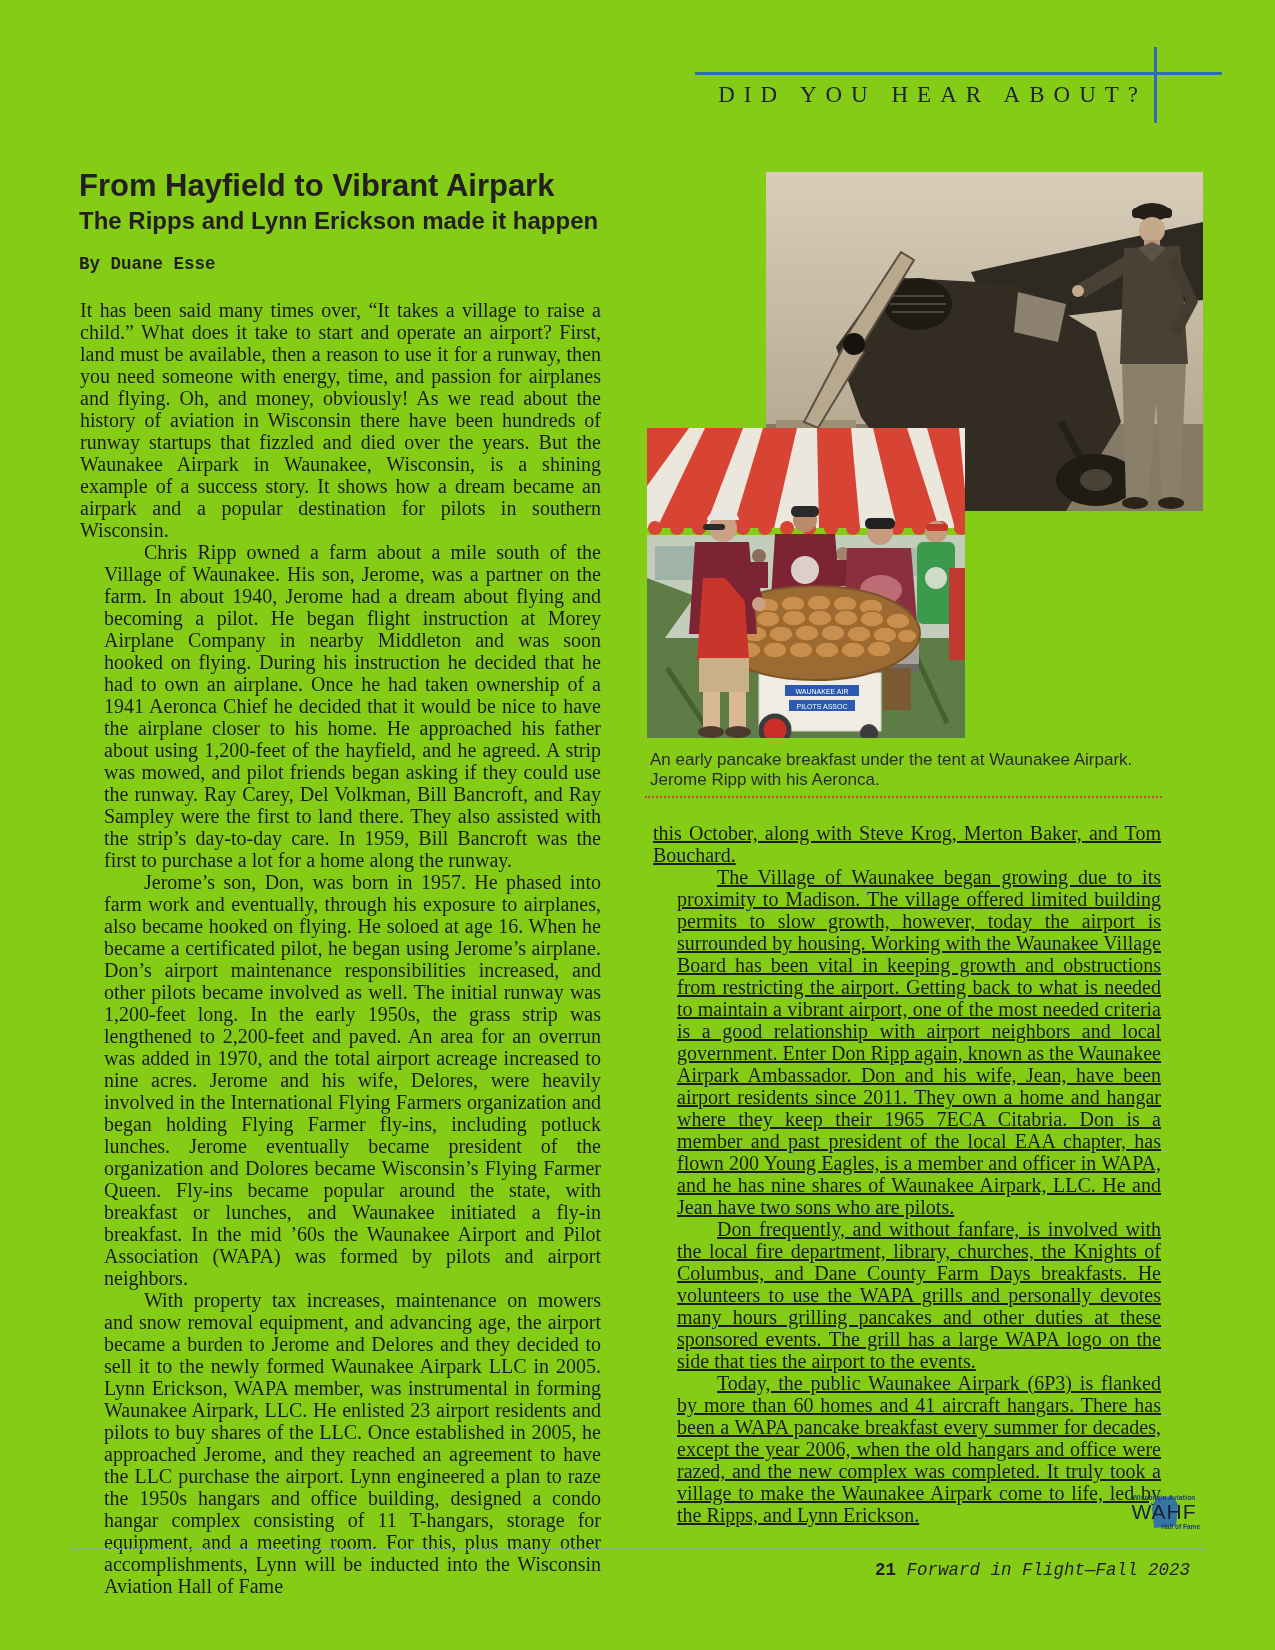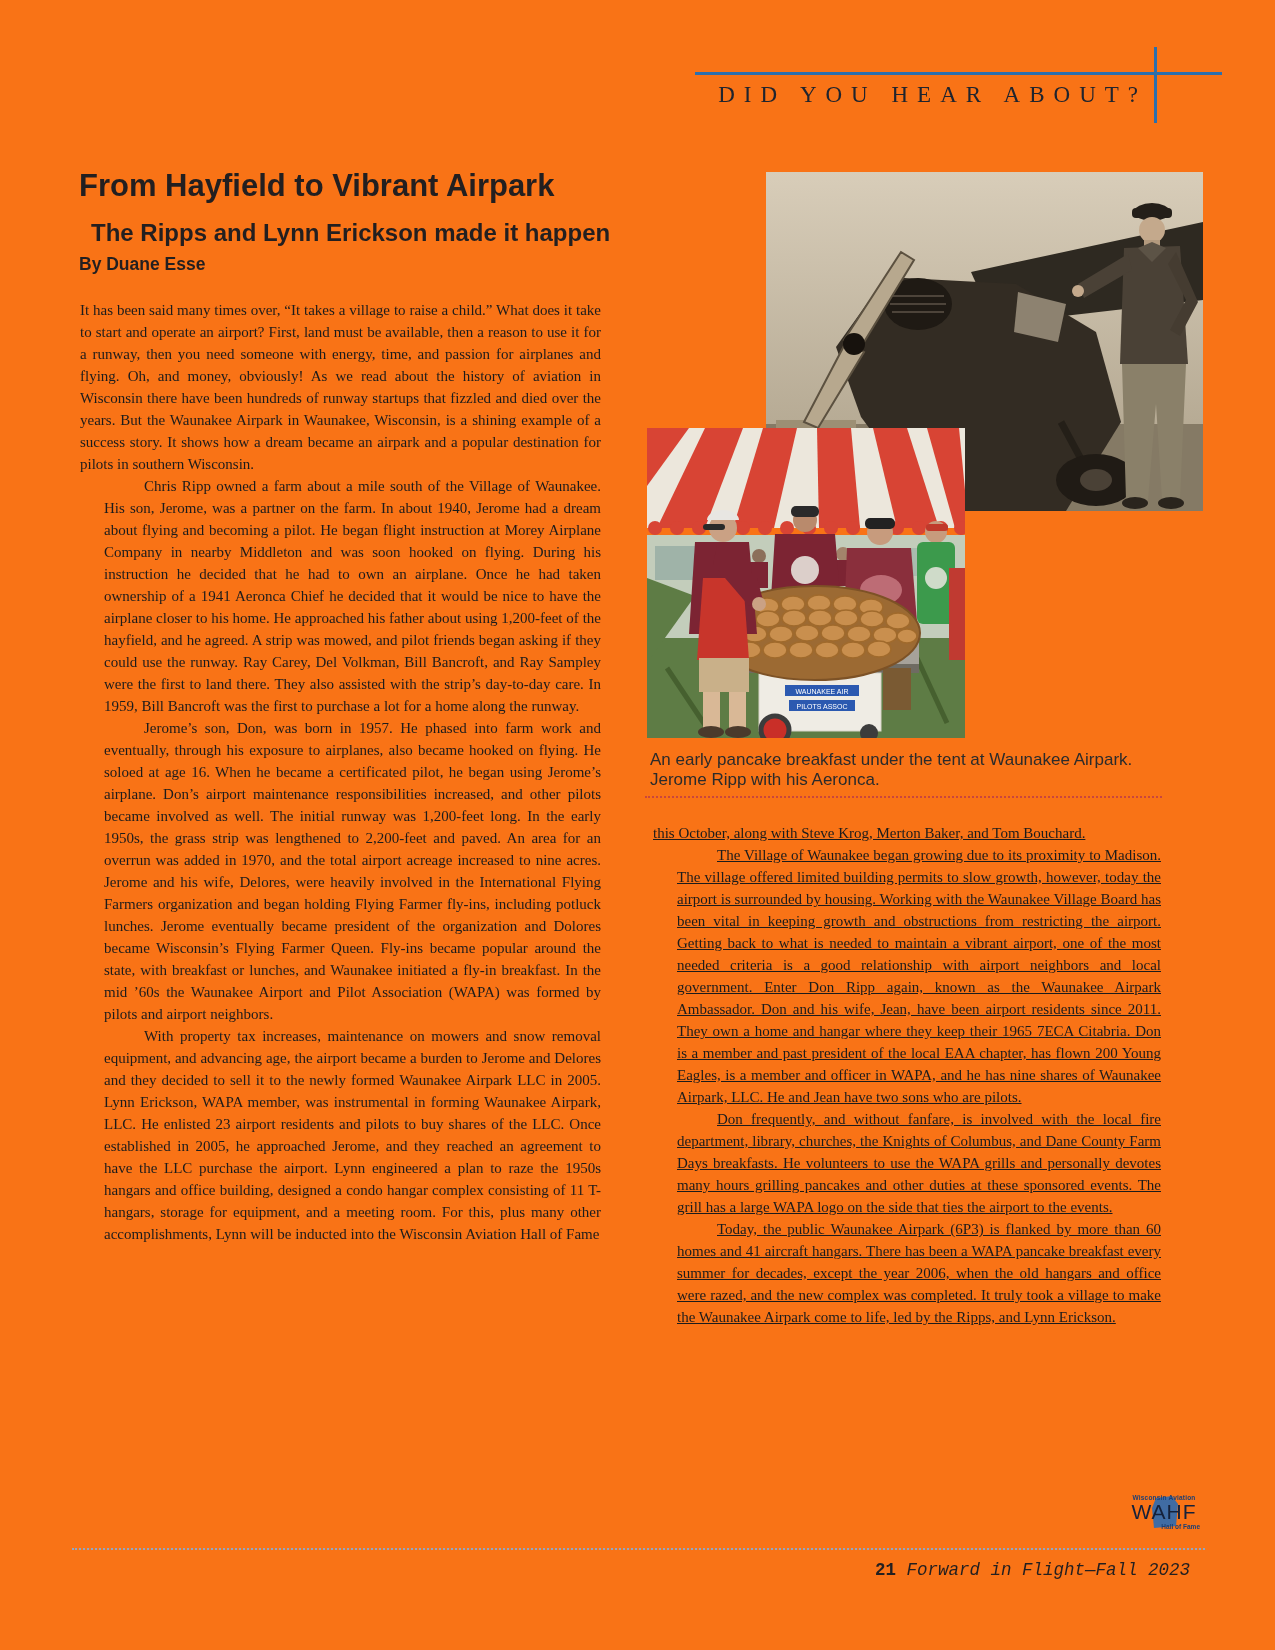--- a/index.html
+++ b/index.html
@@ -1,31 +1,31 @@
 <!DOCTYPE html>
 <html><head>
 <meta charset="utf-8">
 <style>
   html,body{margin:0;padding:0;background:#e8e8e8;}
-  .page{position:relative;width:1275px;height:1650px;margin:0 auto;background:#f97316;overflow:hidden;
+  .page{position:relative;width:1275px;height:1650px;margin:0 auto;background:#84cc16;overflow:hidden;
         font-family:"Liberation Serif",serif;color:#1c1c1c;}
   
   .kicker-rule{position:absolute;left:695px;top:72px;width:527px;height:3px;background:#2c6fad;}
   .kicker-vrule{position:absolute;left:1154px;top:47px;width:3px;height:76px;background:#2c6fad;}
   .kicker{position:absolute;right:128px;top:82px;font-family:"Liberation Serif",serif;
           font-size:23px;letter-spacing:9px;color:#20242e;white-space:nowrap;}
   
   .title{position:absolute;left:79px;top:168px;margin:0;font-family:"Liberation Sans",sans-serif;
          font-size:31px;font-weight:bold;color:#231f20;letter-spacing:0;}
-  .subtitle{position:absolute;left:79px;top:207px;margin:12px;font-family:"Liberation Sans",sans-serif;
+  .subtitle{position:absolute;left:79px;top:207px;margin:0;font-family:"Liberation Sans",sans-serif;
          font-size:24px;font-weight:bold;color:#231f20;}
-  .byline{position:absolute;left:79px;top:254px;font-family:Liberation Sans, sans-serif;
+  .byline{position:absolute;left:79px;top:254px;font-family:Liberation Mono, monospace;
          font-size:17.5px;font-weight:bold;color:#231f20;}
   
-  .col{position:absolute;font-size:15px;line-height:22px;text-align:justify;}
+  .col{position:absolute;font-size:20px;line-height:22px;text-align:justify;}
   .col p{margin:0;}
   .col p.ind{text-indent:40px;margin-left:24px;}
   .col1{left:80px;top:299px;width:521px;}
   .col2{left:653px;top:822px;width:508px;text-decoration:underline;}
   
   .photo{position:absolute;overflow:hidden;}
   .photo svg{display:block;}
   .photo-aeronca{left:766px;top:172px;width:437px;height:339px;}
   .photo-pancake{left:647px;top:428px;width:318px;height:310px;}
   

